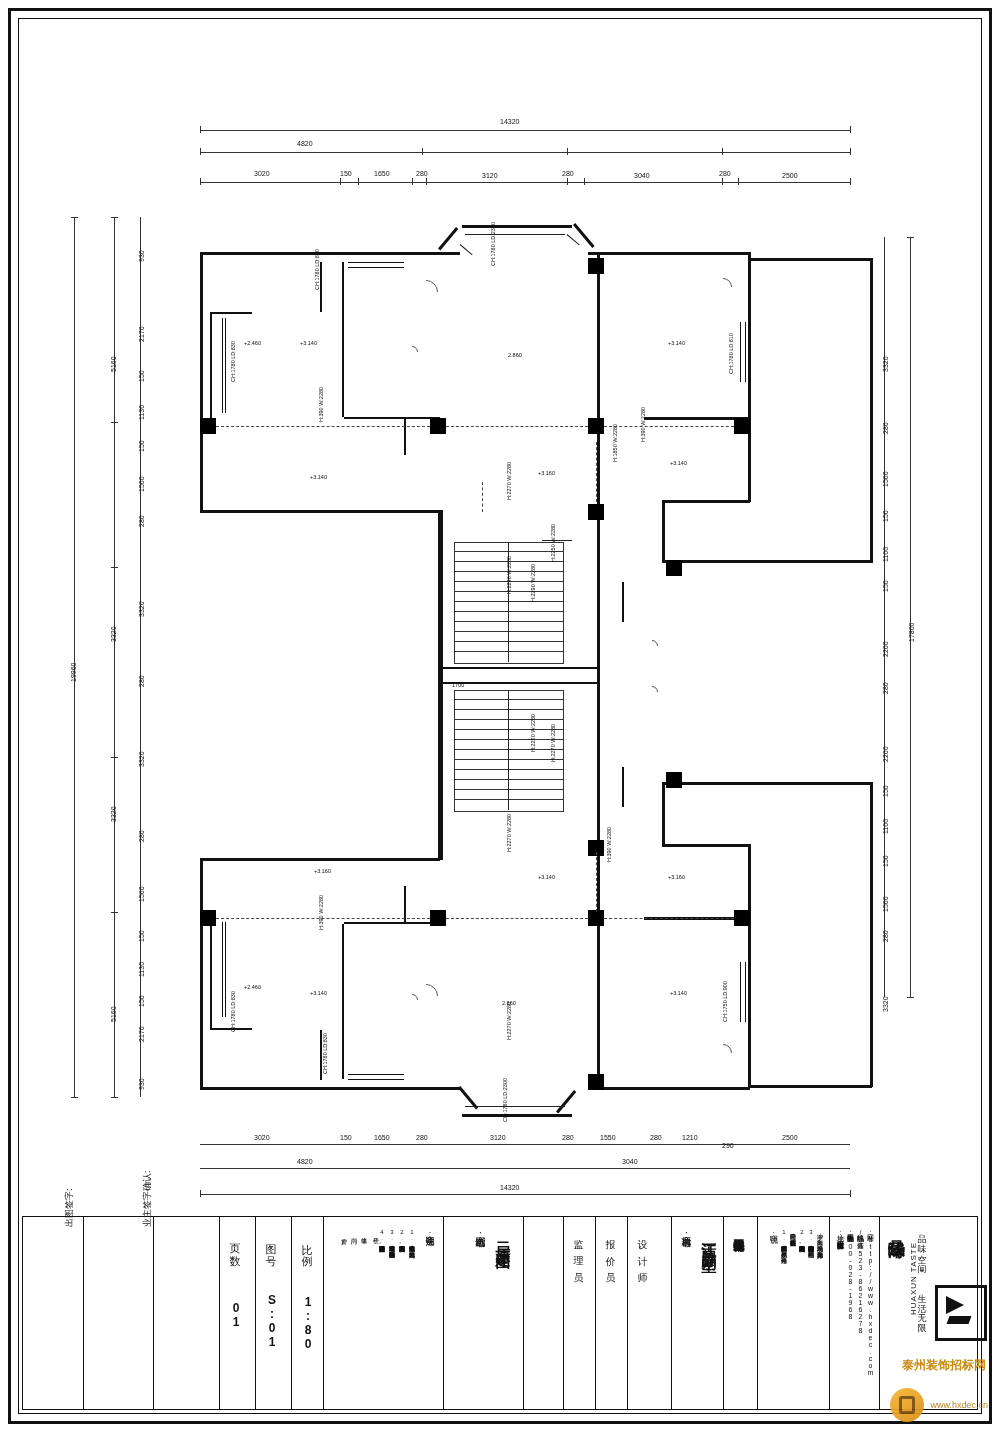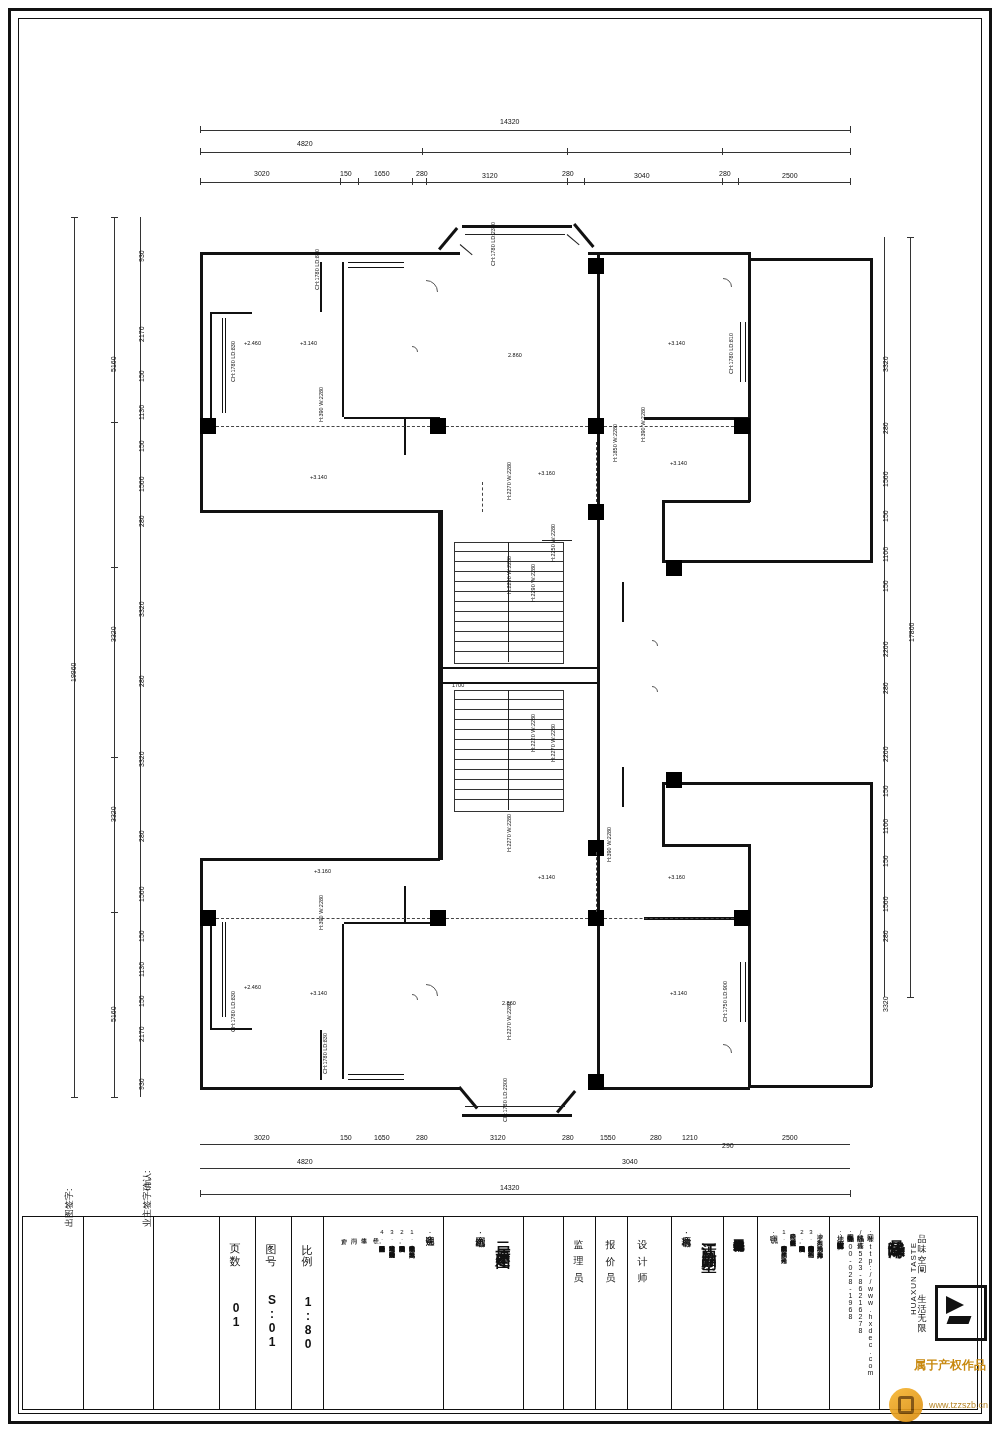--- a/index.html
+++ b/index.html
@@ -424,20 +424,20 @@
     <div class="vtxt" style="left:832px;top:12px;font-size:7px;">品味热线/传真:0523-86216278</div>
     <div class="vtxt" style="left:842px;top:12px;font-size:7px;">网址:http://www.hxdec.com</div>
 
     <div class="tb-cell" style="left:856px;top:0;width:1px;height:100%;"></div>
     <div class="vtxt" style="left:862px;top:10px;font-size:17px;font-weight:bold;">华浔品味</div>
     <div class="vtxt-rot" style="left:886px;top:98px;font-size:8px;letter-spacing:1px;">HUAXUN  TASTE</div>
     <div class="vtxt" style="left:892px;top:10px;font-size:9px;">品 味 空 间  *  生 活 无 限</div>
     <div class="logo-mark" style="left:912px;top:68px;"></div>
   </div>
 
-  <div class="wm-top">属于产权作品</div>
+  <div class="wm-top">泰州装饰招标网</div>
   <div class="wm">
     <div class="wm-badge"></div>
     <div>
-      <div class="wm-sub">www.tzzszb.cn</div>
+      <div class="wm-sub">www.hxdec.cn</div>
     </div>
   </div>
 </div>
 
 </body></html>

